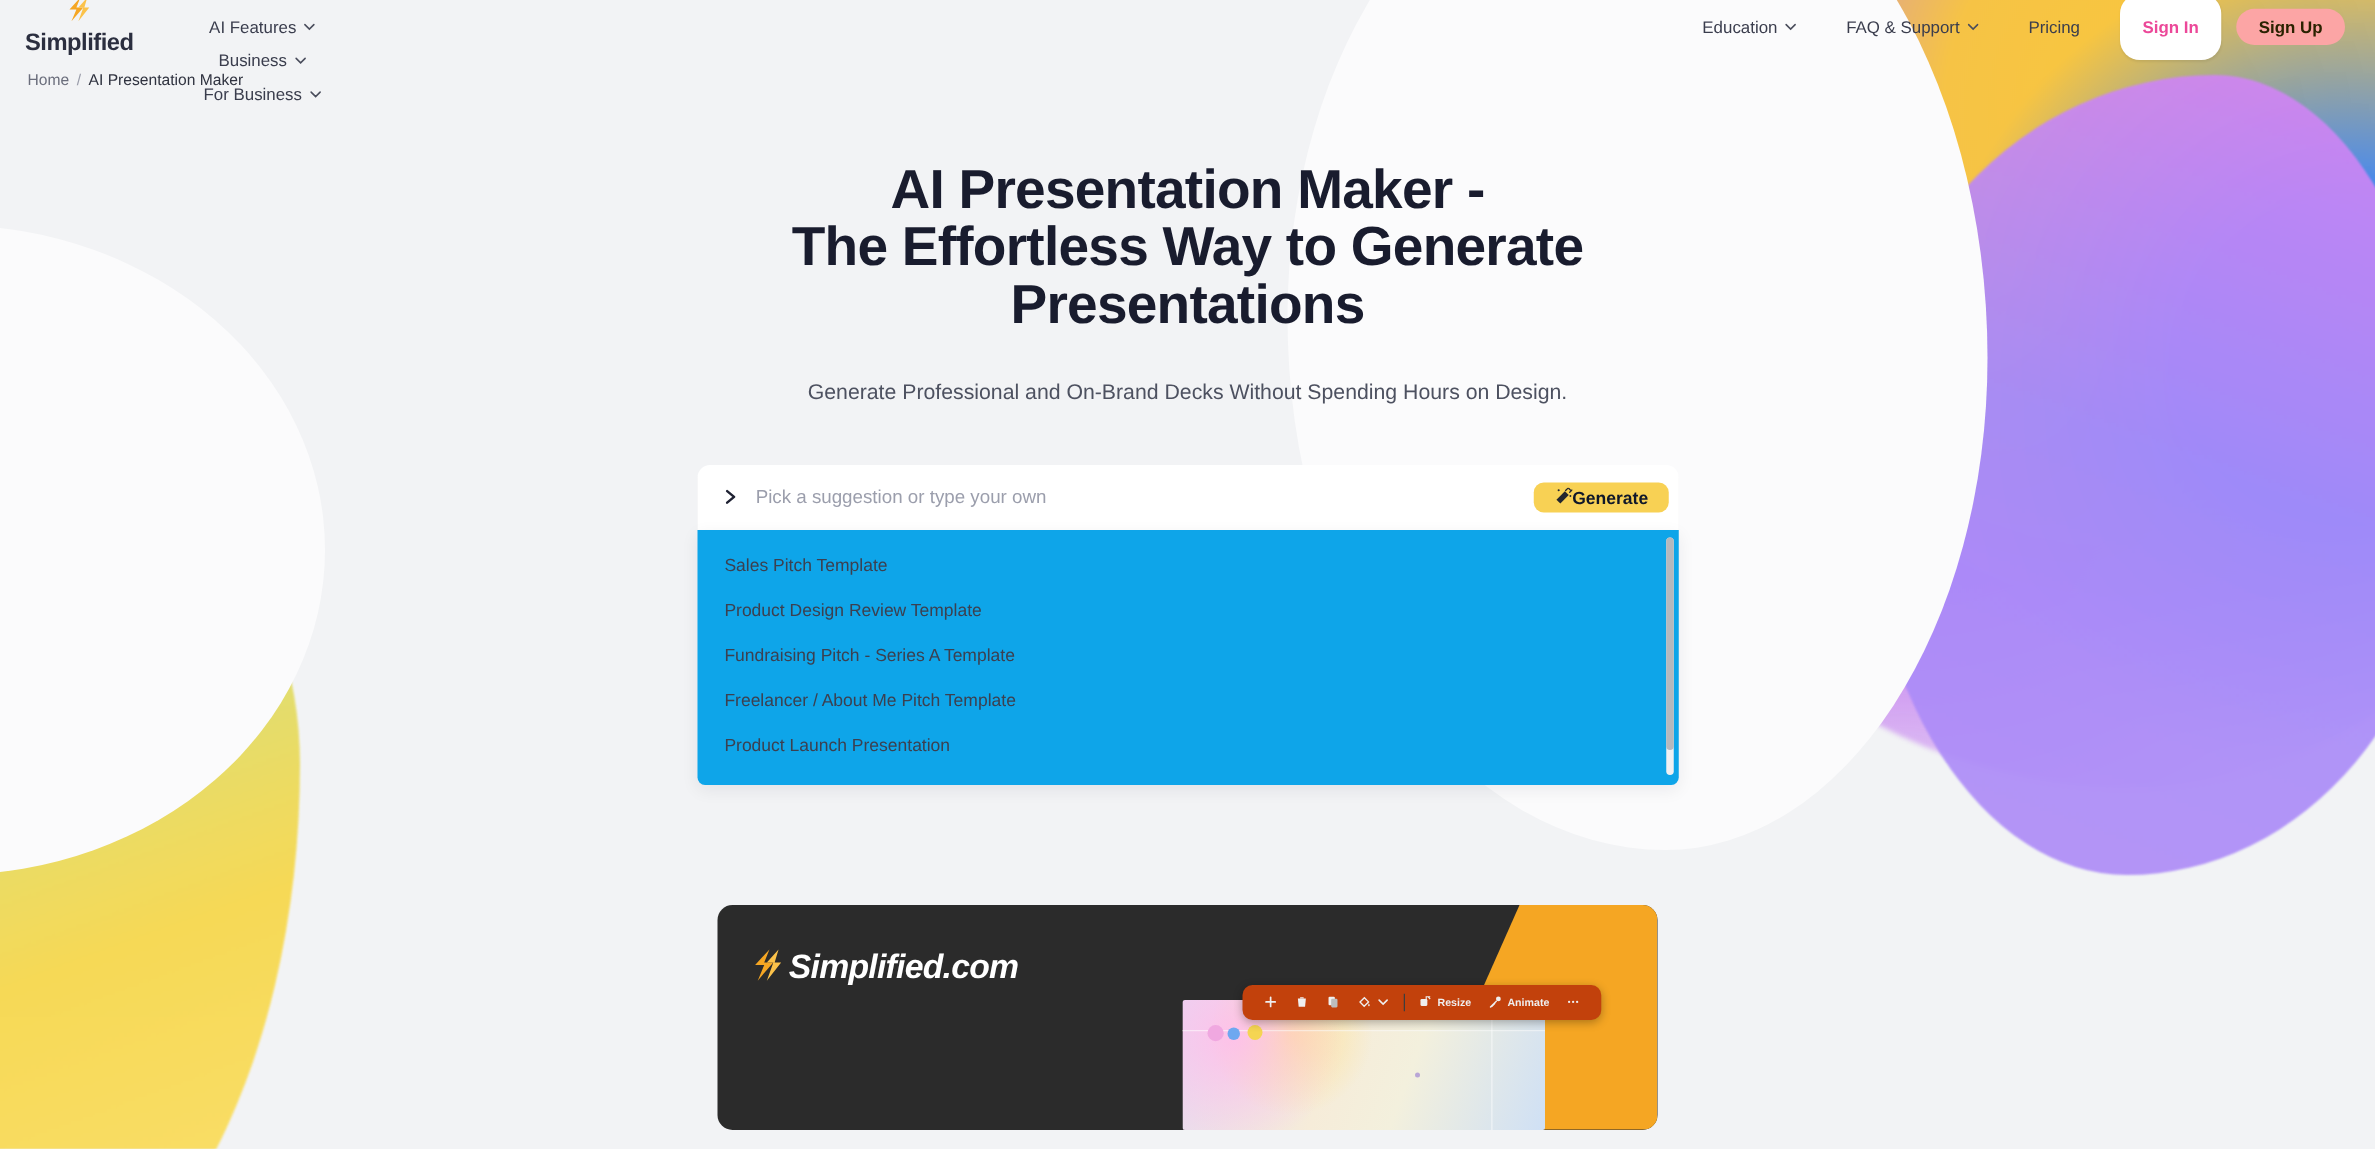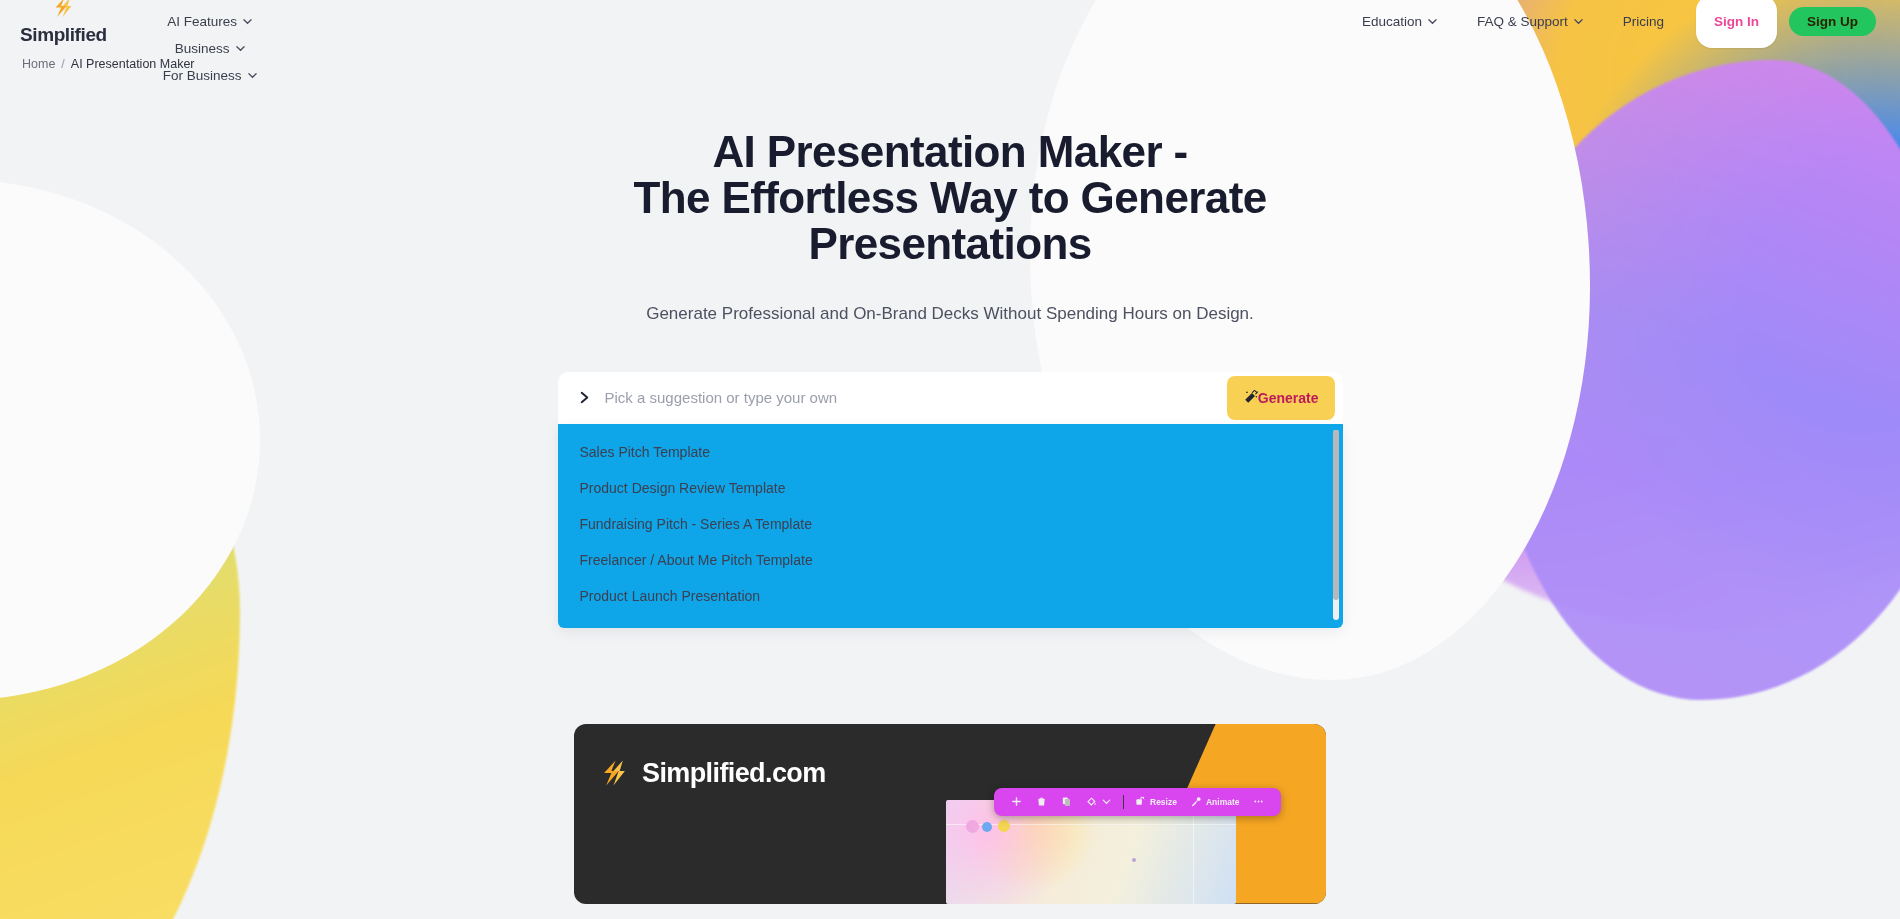--- a/index.html
+++ b/index.html
@@ -81,21 +81,21 @@
   .nav-right { margin-left:auto; display:flex; align-items:center; gap:0; }
   .nav-right .nav-item { padding:6px 20px; }
   .btn-signin {
     background:#fff; color:#ec4899;
     font-size:13.5px; font-weight:bold;
     border:none; border-radius:16px;
     padding:19px 18px; margin-left:12px; cursor:pointer;
     box-shadow:0 1px 2px rgba(0,0,0,.07);
   }
   .btn-signup {
-    background:#22c55e; color:#2a2200;
+    background:#fca5a5; color:#2a2200;
     font-size:13.5px; font-weight:bold;
     border:none; border-radius:16px;
     padding:7px 18px; margin-left:12px; margin-right:4px; cursor:pointer;
   }
 
   
   .breadcrumb {
     position:relative; z-index:10;
     padding:14px 0 0 22px;
     font-size:12.5px; color:#5a5d6b;
@@ -133,24 +133,24 @@
   .chev-right { width:13px; height:13px; flex:none; }
   .search-input {
     flex:1; border:none; outline:none;
     font-family:"Liberation Sans", sans-serif;
     font-size:15px; color:#2b2e3d;
     padding-left:14px; background:transparent;
   }
   .search-input::placeholder { color:#9b9eac; }
   .btn-generate {
     display:flex; align-items:center; gap:0;
-    background:#f8d154; color:#be185d;
+    background:#f8d154; color:#0f172a;
     font-size:14px; font-weight:bold;
     border:none; border-radius:8px;
-    height:44px; padding:0 16px; cursor:pointer;
+    height:24px; padding:0 16px; cursor:pointer;
     font-family:"Liberation Sans", sans-serif;
   }
   .wand { width:15px; height:15px; display:block; }
 
   .suggest-panel {
     background:#0ea5e9;
     border-radius:0 0 6px 6px;
     padding:10px 0 14px;
     position:relative;
     box-shadow:0 4px 14px rgba(20,22,40,.07);
@@ -180,21 +180,21 @@
     overflow:hidden;
   }
   .preview-corner {
     position:absolute; top:0; right:0;
     width:190px; height:180px;
     background:#f5a623;
     clip-path:polygon(42% 0, 100% 0, 100% 100%, 0 100%);
   }
   .preview-logo {
     position:absolute; left:28px; top:34px;
-    display:flex; align-items:center; gap:15px;
+    display:flex; align-items:flex-start; gap:4px;font-style:italic;
   }
   .preview-logo-mark { width:25px; height:28px; display:block; }
   .preview-logo-text {
     font-size:27px; font-weight:bold; color:#fff; letter-spacing:-.6px;
   }
   .canvas {
     position:absolute; left:372px; top:76px;
     width:290px; height:104px;
     background:
       radial-gradient(circle at 14% 28%, rgba(255,190,235,.9) 0%, rgba(255,190,235,0) 34%),
@@ -211,21 +211,21 @@
     position:absolute; left:0; right:0; top:24px; height:1px;
     background:rgba(255,255,255,.55);
   }
   .canvas .guide-v {
     position:absolute; top:0; bottom:0; right:42px; width:1px;
     background:rgba(255,255,255,.55);
   }
   .editor-toolbar {
     position:absolute; left:420px; top:64px;
     display:flex; align-items:center; gap:0;
-    background:#d946ef;
+    background:#c2410c;
     border-radius:8px;
     height:28px; padding:0 10px;
     box-shadow:0 2px 8px rgba(0,0,0,.3);
   }
   .tb-btn {
     display:flex; align-items:center; gap:4px;
     color:#efefef; font-size:8.5px; font-weight:bold;
     padding:0 7px; cursor:pointer; white-space:nowrap;
   }
   .tb-ico { width:11px; height:11px; display:block; }

